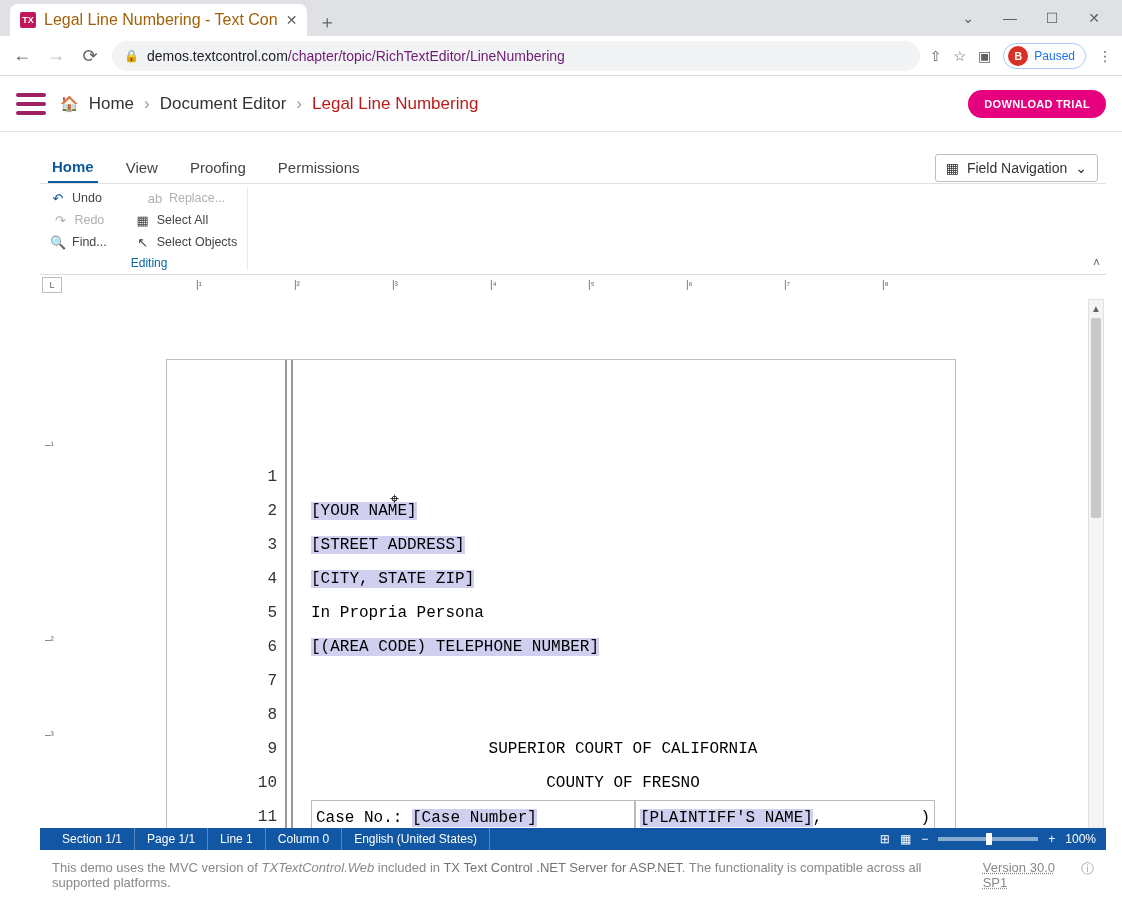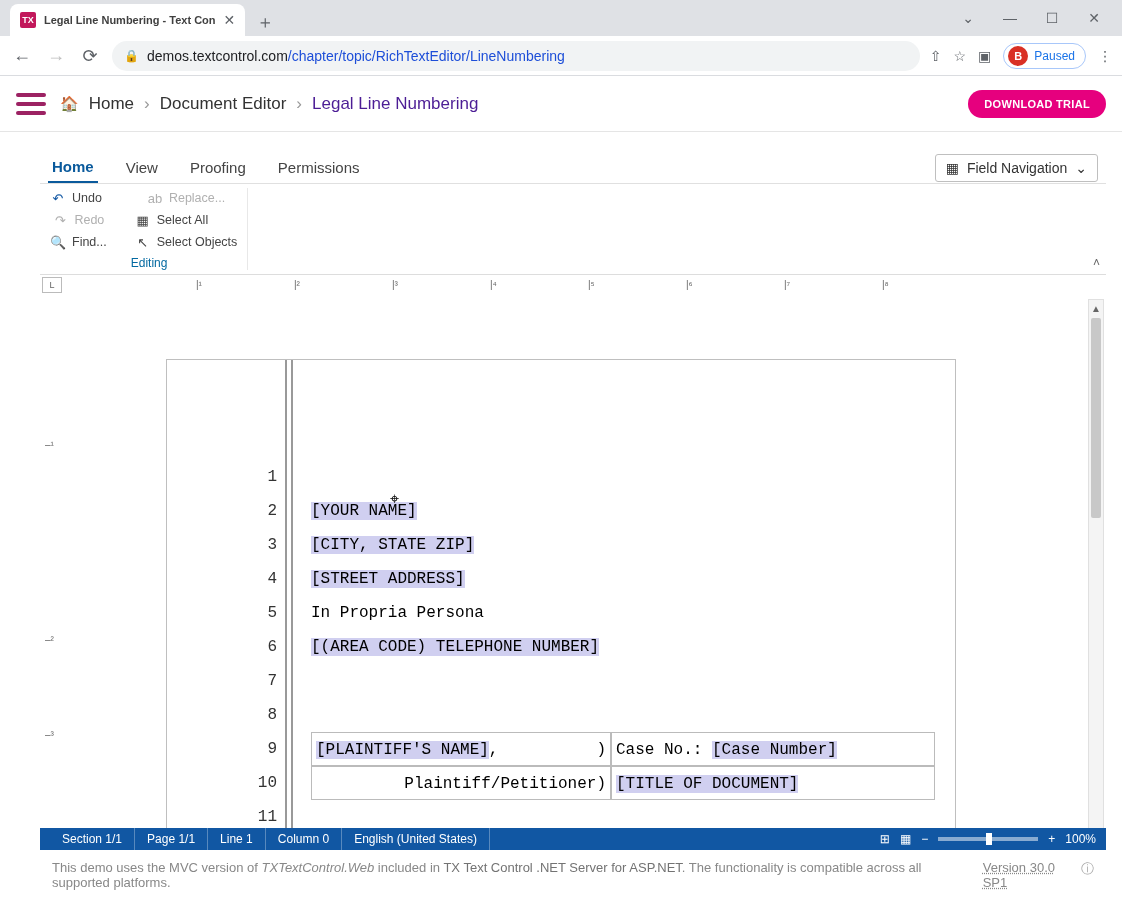--- a/index.html
+++ b/index.html
@@ -1,40 +1,40 @@
 <!DOCTYPE html>
 <html><head>
 <meta charset="utf-8">
 <style>
 * { box-sizing: border-box; margin: 0; padding: 0; }
 body { font-family: "Segoe UI", Arial, sans-serif; font-size: 14px; background: #fff; width: 1122px; height: 906px; overflow: hidden; }
 .titlebar { height: 36px; background: #dfe1e5; display: flex; align-items: flex-end; padding: 12px 8px 0 10px; }
 .tab { background: #fff; height: 32px; border-radius: 8px 8px 0 0; display: flex; align-items: center; padding: 0 10px; gap: 8px; min-width: 220px; }
 .tab .fav { width: 16px; height: 16px; background: #c2185b; color: #fff; font-size: 9px; display: flex; align-items: center; justify-content: center; font-weight: bold; border-radius: 2px; }
-.tab .title { font-size: 11px; color: #404040; flex: 1; white-space: nowrap; overflow: hidden; text-overflow: ellipsis; font-weight: bold; }
+.tab .title { font-size: 16px; color: #a16207; flex: 1; white-space: nowrap; overflow: hidden; text-overflow: ellipsis; }
 .tab .close { color: #5f6368; font-size: 14px; }
 .newtab { width: 28px; height: 28px; display: flex; align-items: center; justify-content: center; color: #5f6368; margin-left: 6px; font-size: 18px; }
 .winctrls { margin-left: auto; display: flex; gap: 18px; color: #5f6368; padding: 6px 8px 10px 0; }
 .winctrls span { width: 24px; text-align: center; }
 .addrbar { height: 40px; display: flex; align-items: center; padding: 0 10px; gap: 10px; border-bottom: 1px solid #dadce0; }
 .navbtn { color: #5f6368; width: 24px; text-align: center; font-size: 18px; }
 .url { flex: 1; display: flex; align-items: center; gap: 8px; font-size: 14px; color: #3c4043; background: #f1f3f4; height: 30px; border-radius: 15px; padding: 0 12px; }
 .url .lock { color: #5f6368; font-size: 12px; }
 .url .domain { color: #202124; }
-.url .path { color: #1d4ed8; }
+.url .path { color: #701a75; }
 .addrright { display: flex; align-items: center; gap: 12px; color: #5f6368; }
 .paused { display: flex; align-items: center; gap: 6px; border: 1px solid #a8c7fa; border-radius: 14px; padding: 2px 10px 2px 4px; color: #1a73e8; font-size: 12px; }
 .paused .avatar { width: 20px; height: 20px; border-radius: 50%; background: #d93025; color: #fff; display: flex; align-items: center; justify-content: center; font-size: 11px; font-weight: bold; }
 .siteheader { height: 56px; display: flex; align-items: center; padding: 0 16px; border-bottom: 1px solid #e5e5e5; gap: 14px; }
 .hamburger { display: flex; flex-direction: column; gap: 5px; }
 .hamburger div { width: 30px; height: 4px; background: #9c2263; border-radius: 2px; }
 .breadcrumb { display: flex; align-items: center; gap: 10px; font-size: 17px; color: #333; }
 .breadcrumb .sep { color: #999; }
 .breadcrumb .home-icon { font-size: 15px; }
-.breadcrumb .muted { color: #4c1d95; }
+.breadcrumb .muted { color: #b91c1c; }
 .dlbtn { margin-left: auto; background: #e6007e; color: #fff; border-radius: 18px; padding: 8px 16px; font-size: 11px; font-weight: bold; letter-spacing: 0.3px; }
 .editor-shell { padding: 16px 16px 0 40px; height: calc(906px - 36px - 40px - 56px); display: flex; flex-direction: column; }
 .ribbon-tabs { display: flex; align-items: center; gap: 24px; padding: 4px 8px 0 8px; font-size: 15px; color: #444; }
 .ribbon-tabs .tabitem { padding: 6px 4px; cursor: default; }
 .ribbon-tabs .tabitem.active { color: #0a5a9c; border-bottom: 2px solid #0a5a9c; font-weight: 600; }
 .fieldnav { margin-left: auto; border: 1px solid #bfbfbf; border-radius: 3px; padding: 5px 10px; display: flex; align-items: center; gap: 8px; font-size: 14px; color: #333; }
 .ribbon-body { border-top: 1px solid #e0e0e0; padding: 4px 0 4px 0; display: flex; gap: 8px; font-size: 12.5px; color: #444; position: relative; }
 .rgroup { display: flex; flex-direction: column; gap: 2px; padding: 0 6px; border-right: 1px solid #e8e8e8; }
 .ritem { display: flex; align-items: center; gap: 6px; padding: 2px 4px; }
 .ritem.dis { color: #b0b0b0; justify-content: center; }
@@ -208,29 +208,31 @@
           <div>7</div>
           <div>8</div>
           <div>9</div>
           <div>10</div>
           <div>11</div>
           <div>12</div>
         </div>
         <div class="content">
           <div class="row"></div>
           <div class="row"><span class="field">[YOUR NAME]</span></div>
+          <div class="row"><span class="field">[STREET ADDRESS]</span></div>
           <div class="row"><span class="field">[CITY, STATE ZIP]</span></div>
-          <div class="row"><span class="field">[STREET ADDRESS]</span></div>
           <div class="row"><span>In Propria Persona</span></div>
           <div class="row"><span class="field">[(AREA CODE) TELEPHONE NUMBER]</span></div>
           <div class="row"></div>
           <div class="row"></div>
+          <div class="row center"><span>SUPERIOR COURT OF CALIFORNIA</span></div>
+          <div class="row center"><span>COUNTY OF FRESNO</span></div>
           <div class="row tablewrap">
+            <div class="cell right"><span>Case No.: </span><span class="field">[Case Number]</span></div>
             <div class="cell left"><span class="field">[PLAINTIFF'S NAME]</span><span>,</span><span style="float:right;">)</span></div>
-            <div class="cell right"><span>Case No.: </span><span class="field">[Case Number]</span></div>
           </div>
           <div class="row tablewrap">
             <div class="cell left" style="text-align:right;"><span>Plaintiff/Petitioner)</span></div>
             <div class="cell right"><span class="field">[TITLE OF DOCUMENT]</span></div>
           </div>
         </div>
         <div class="cursor-img" style="left:223px; top:130px;">⌖</div>
       </div>
     </div>
 

